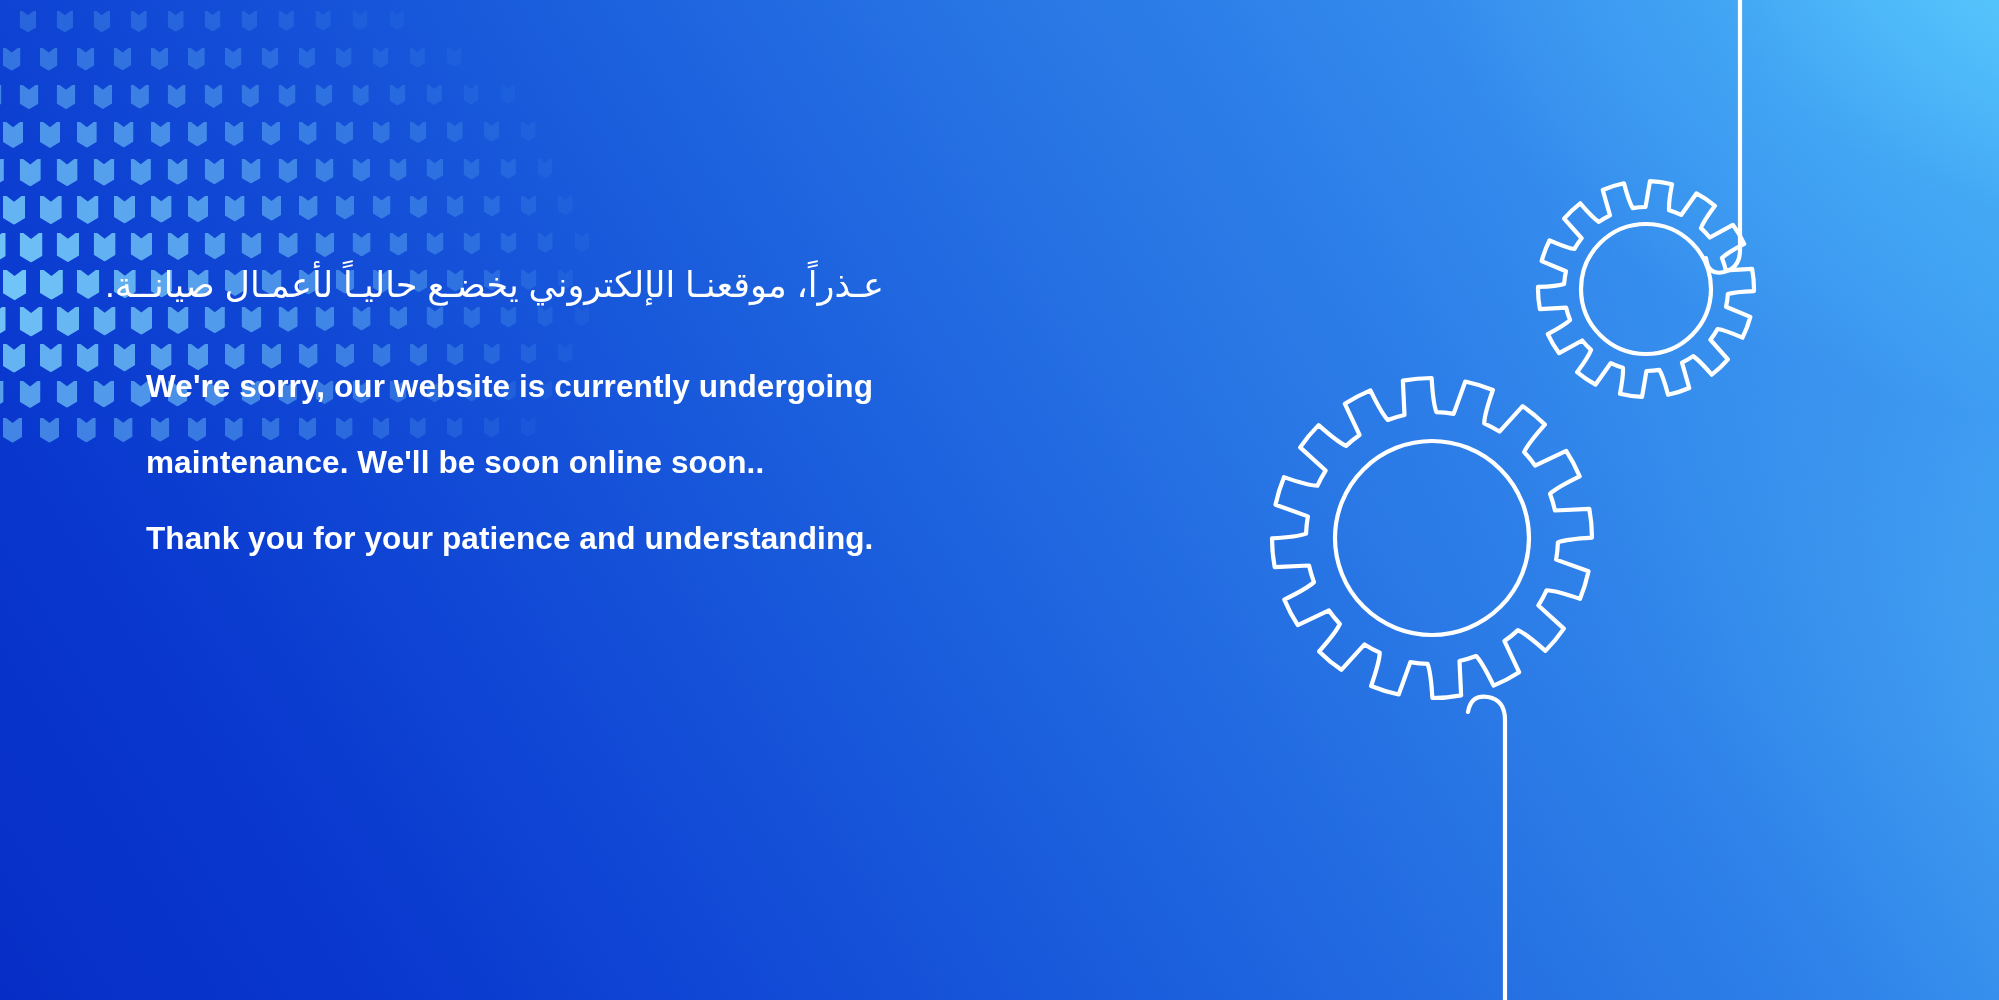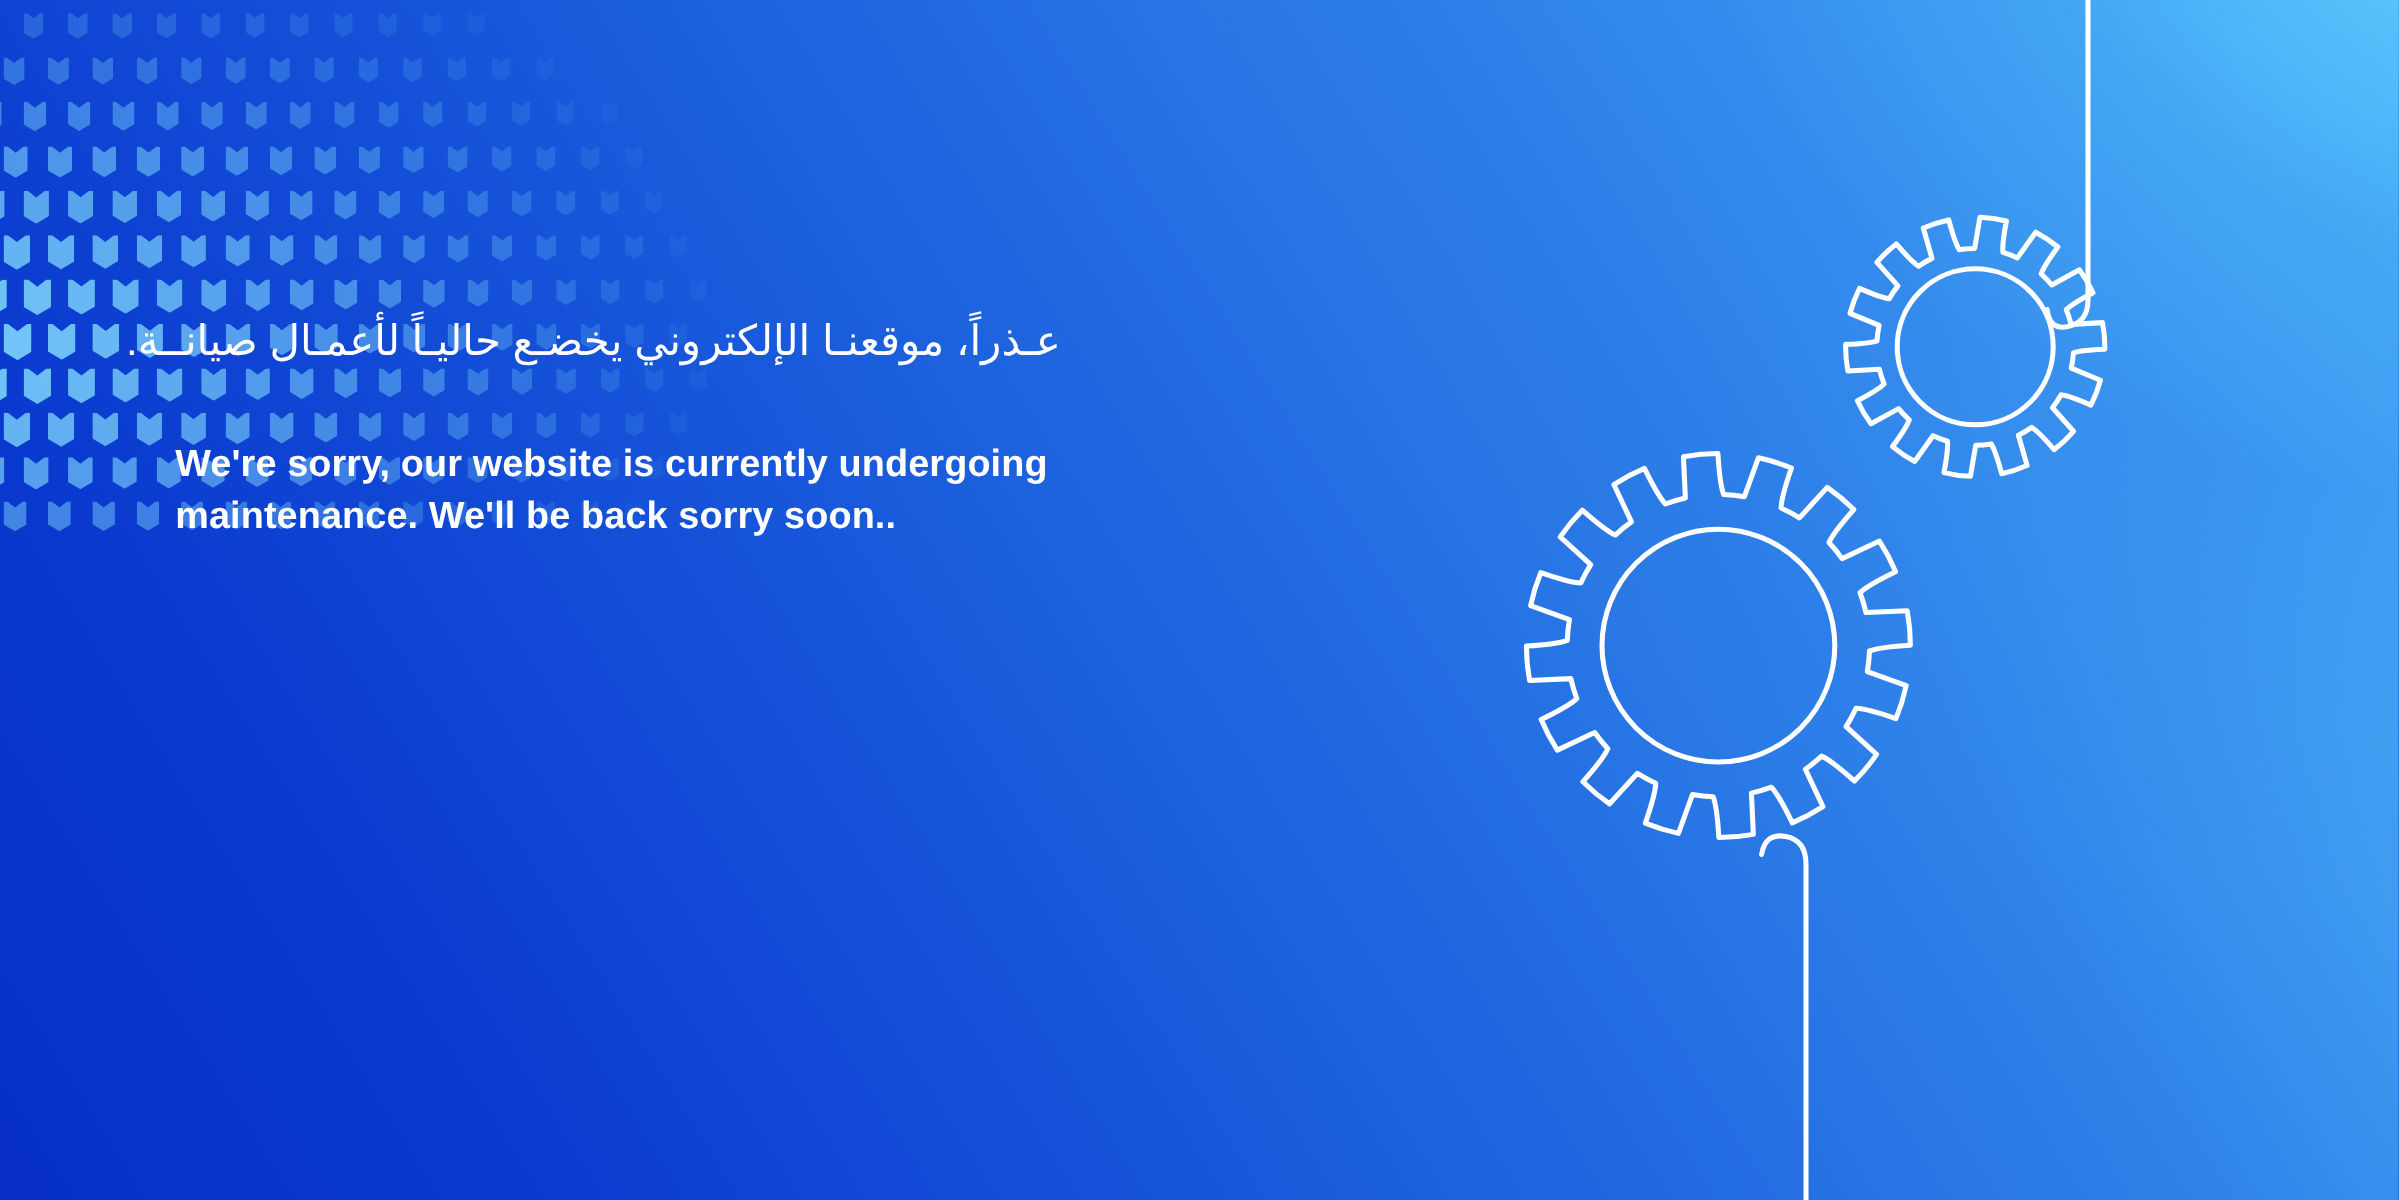--- a/index.html
+++ b/index.html
@@ -79,21 +79,21 @@
   .ar-line { display: block; white-space: nowrap; }
 
   .en-block {
     margin-top: 55px;
     color: #ffffff;
     font-size: 31.5px;
     line-height: 43px;
     font-weight: 700;
     letter-spacing: 0.1px;
   }
-  .en-line { display: block; white-space: nowrap; }
+  .en-line { display: block; white-space: nowrap; margin-top: 33px; }
 </style>
 </head>
 <body>
 
 <div id="page">
 
   <div class="bg-gradient"></div>
 
   <svg class="chevron-field" viewBox="0 0 1060 520" preserveAspectRatio="none">
     <defs>
@@ -317,17 +317,18 @@
   </svg>
 
   <div class="copy">
 
     <div class="ar-block" lang="ar">
       <span class="ar-line">عـذراً، موقعنـا الإلكتروني يخضـع حاليـاً لأعمـال صيانــة.</span>
     </div>
 
     <div class="en-block" lang="en">
       <span class="en-line">We're sorry, our website is currently undergoing</span>
-      <span class="en-line">maintenance. We'll be back sorry soon..</span>
+      <span class="en-line">maintenance. We'll be soon online soon..</span>
+      <span class="en-line">Thank you for your patience and understanding.</span>
     </div>
 
   </div>
 </div>
 
 </body></html>

